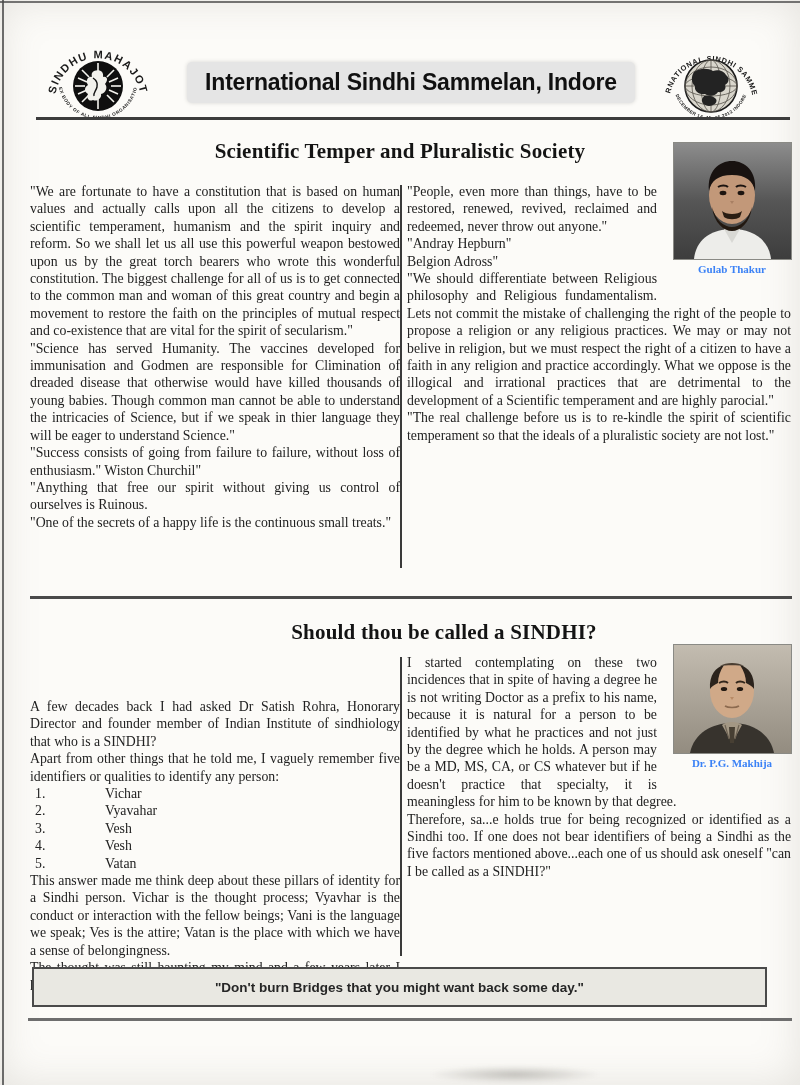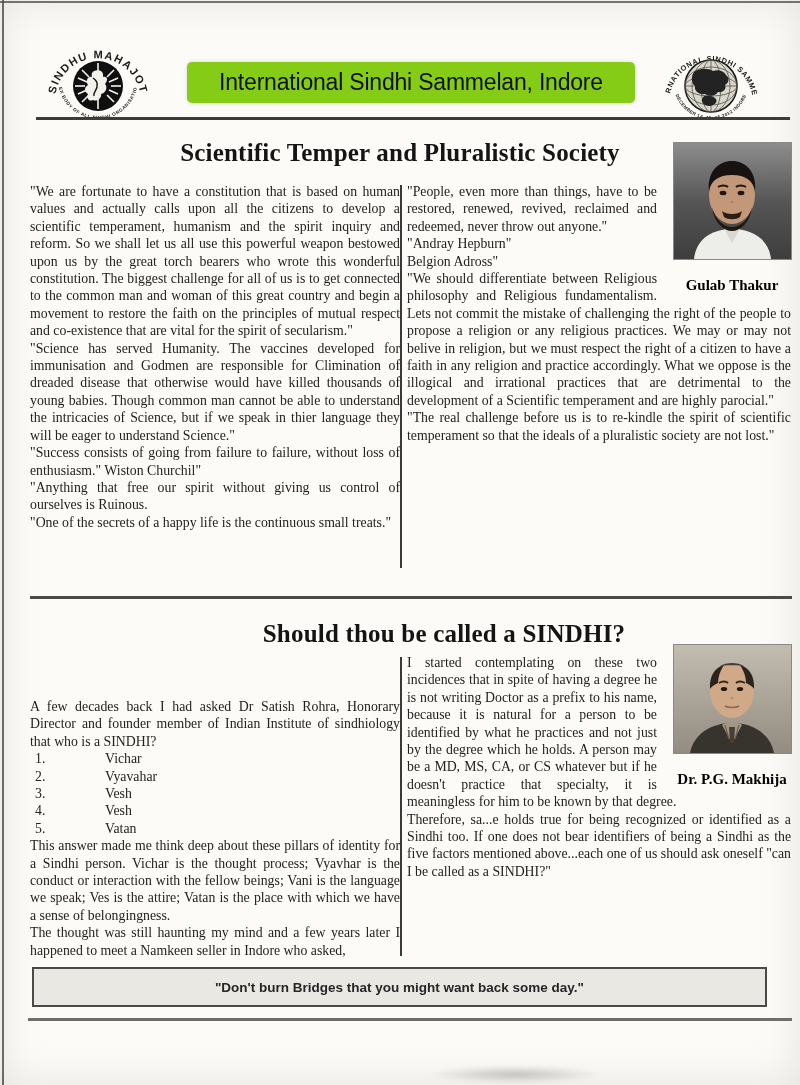--- a/index.html
+++ b/index.html
@@ -3,52 +3,52 @@
 <meta charset="utf-8">
 <style>
   html,body{margin:0;padding:0;background:#e8e8e8;}
   .page{position:relative;width:800px;height:1085px;background:#fcfbf8;
         font-family:"Liberation Serif",serif;color:#1e1e1e;overflow:hidden;
         box-shadow:inset 0 0 40px rgba(120,115,105,.18);}
   
   .scan-top{position:absolute;left:0;top:1px;width:800px;height:2px;background:#4a4a4a;opacity:.75;}
   .scan-left{position:absolute;left:2px;top:0;width:2px;height:1085px;background:#4a4a4a;opacity:.8;}
   
-  .title-plate{position:absolute;left:187px;top:62px;width:448px;height:41px;background:#84cc16;
+  .title-plate{position:absolute;left:187px;top:62px;width:448px;height:41px;background:#e5e5e5;
         border-radius:5px;display:flex;align-items:center;justify-content:center;
-        font-family:"Liberation Sans",sans-serif;font-weight:normal;font-size:23px;color:#101010;
+        font-family:"Liberation Sans",sans-serif;font-weight:bold;font-size:23px;color:#101010;
         white-space:nowrap;letter-spacing:-.2px;box-shadow:0 0 4px rgba(0,0,0,.15);}
   .logo{position:absolute;}
   .logo-left{left:44px;top:38px;}
   .logo-right{left:656px;top:38px;}
   .header-rule{position:absolute;left:36px;top:117px;width:754px;height:3px;background:#3c3c3c;}
   
   .art-title{position:absolute;left:0;width:800px;margin:0;text-align:center;
-        font-size:25px;font-weight:bold;color:#141414;letter-spacing:.2px;}
+        font-size:21px;font-weight:bold;color:#141414;letter-spacing:.2px;}
   .t1{top:139px;}
   .t2{top:620px;padding-left:44px;}
   .col{position:absolute;text-align:justify;font-size:13.8px;line-height:17.4px;color:#222;}
   .col p{margin:0;}
   .a1-left{left:30px;top:183px;width:370px;}
   .a1-right{left:407px;top:183px;width:384px;}
   .a2-left{left:30px;top:654px;width:370px;margin-top:44px;}
   .a2-right{left:407px;top:654px;width:384px;}
   .vdiv{position:absolute;left:400px;width:1.5px;background:#3a3a3a;}
   .vdiv1{top:185px;height:383px;}
   .vdiv2{top:657px;height:299px;}
   .wrap-spacer{float:right;}
   .sp1{width:134px;height:118px;}
   .sp2{width:134px;height:136px;}
   .section-rule{position:absolute;left:30px;top:596px;width:762px;height:2.5px;background:#4a4a4a;}
   
   .photo-fig{position:absolute;width:126px;margin:0;text-align:center;}
   .p1{left:669px;top:142px;}
   .p2{left:669px;top:644px;}
   .photo-frame{display:block;margin:0 auto;border:1px solid #8a8a85;background:#777;}
-  .photo-fig figcaption{font-weight:bold;font-size:15px;margin-top:17px;color:#000000;}
+  .photo-fig figcaption{font-weight:bold;font-size:11px;margin-top:3px;color:#3b82f6;}
   
   .vlist{margin:0;}
   .vrow{display:flex;text-align:left;}
   .vrow .num{width:70px;flex:0 0 70px;padding-left:5px;}
   
   .quote-box{position:absolute;left:32px;top:967px;width:731px;height:36px;background:#e9e8e2;
         border:2px solid #4a4a4a;display:flex;align-items:center;justify-content:center;
         font-family:"Liberation Sans",sans-serif;font-size:13.5px;font-weight:bold;color:#262626;}
   .bottom-rule{position:absolute;left:28px;top:1018px;width:764px;height:3px;background:#6e6e6e;}
   .smudge{position:absolute;left:430px;top:1066px;width:170px;height:17px;
@@ -201,20 +201,21 @@
       <path d="M 45,38 C 48,36 52,36 54,38" stroke="#33271c" stroke-width="1.8" fill="none"></path>
       <path d="M 62,38 C 64,36 68,36 71,38" stroke="#33271c" stroke-width="1.8" fill="none"></path>
       <path d="M 51,61 C 54,63 62,63 65,61" stroke="#8c6a4f" stroke-width="1.6" fill="none"></path>
       <path d="M 56,52 L 60,52 L 58,55 Z" fill="#b88a66"></path>
     </svg>
     <figcaption>Dr. P.G. Makhija</figcaption>
   </figure>
 
   <div class="col a2-left">
     <p>A few decades back I had asked Dr Satish Rohra, Honorary Director and founder member of Indian Institute of sindhiology that who is a SINDHI?</p>
+    <p>Apart from other things that he told me, I vaguely remember five identifiers or qualities to identify any person:</p>
     <div class="vlist">
       <div class="vrow">
         <span class="num">1.</span>
         <span>Vichar</span>
       </div>
       <div class="vrow">
         <span class="num">2.</span>
         <span>Vyavahar</span>
       </div>
       <div class="vrow">

